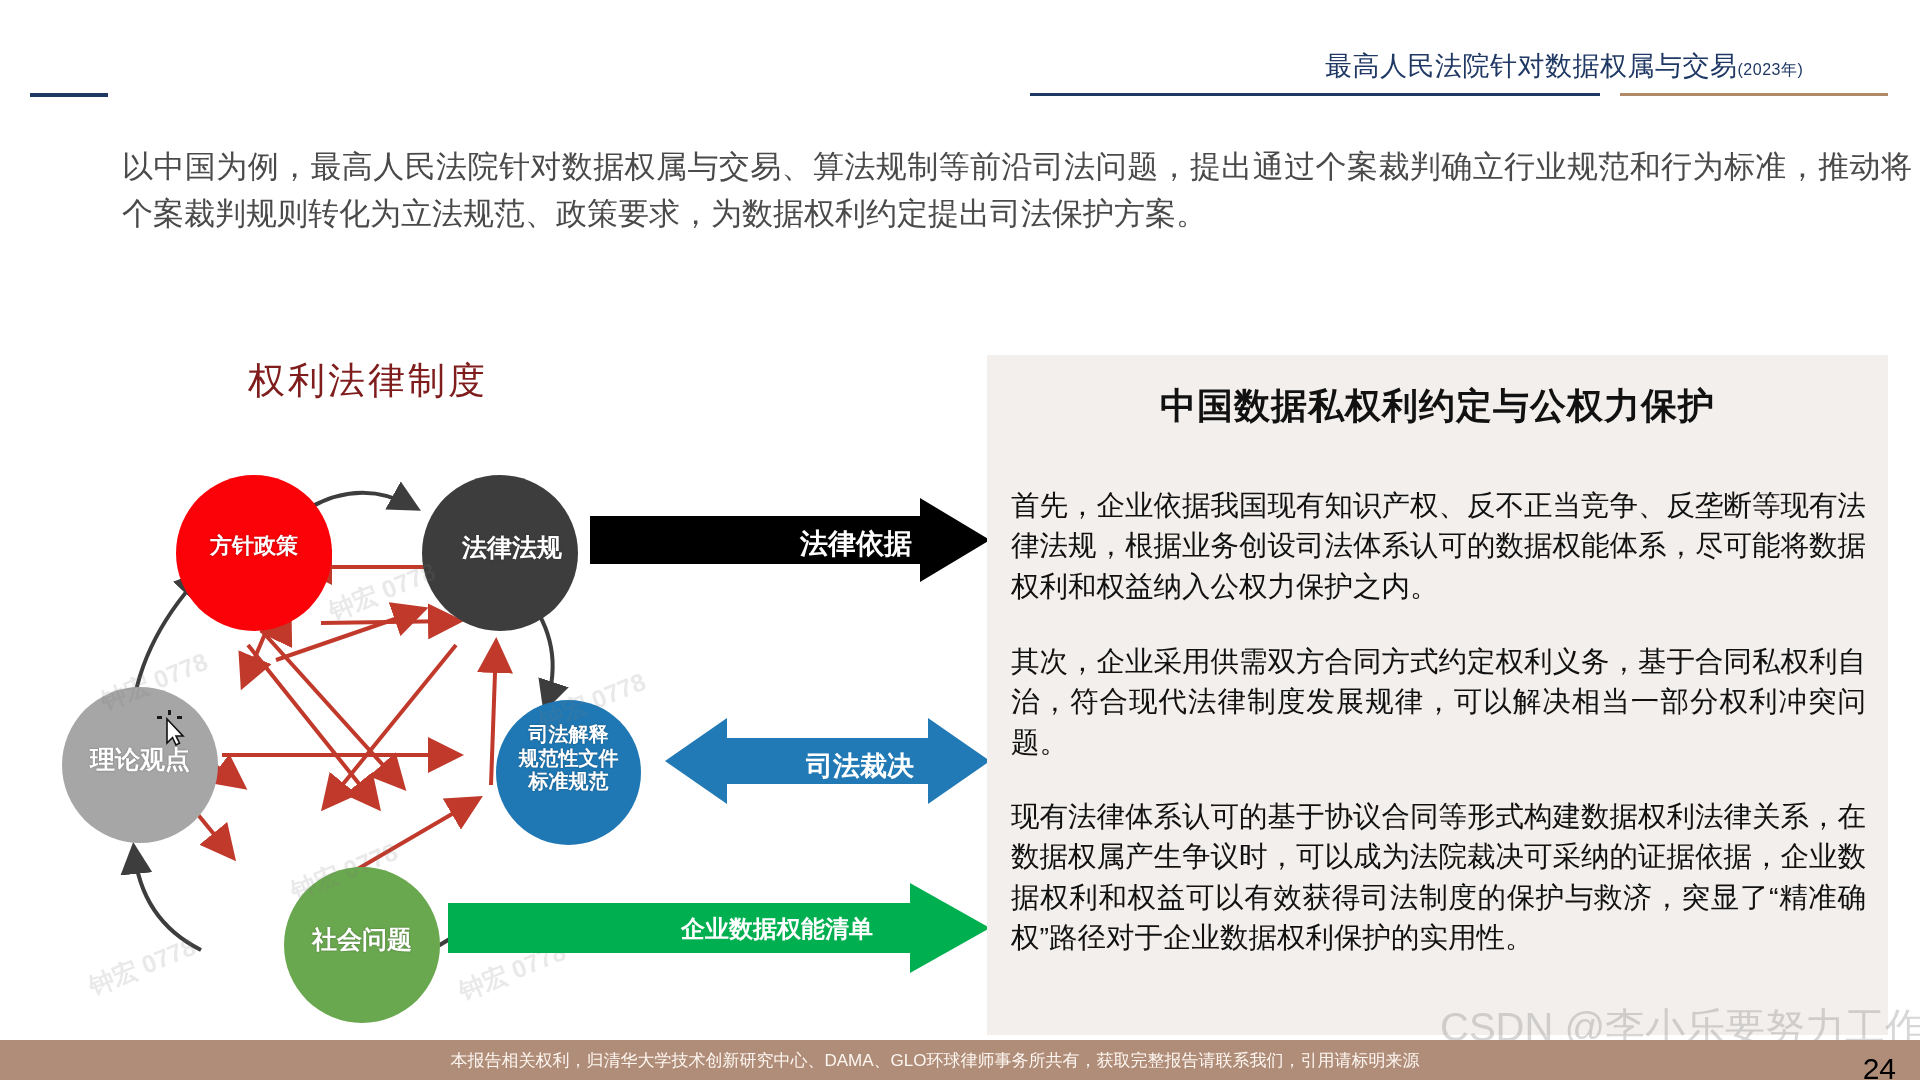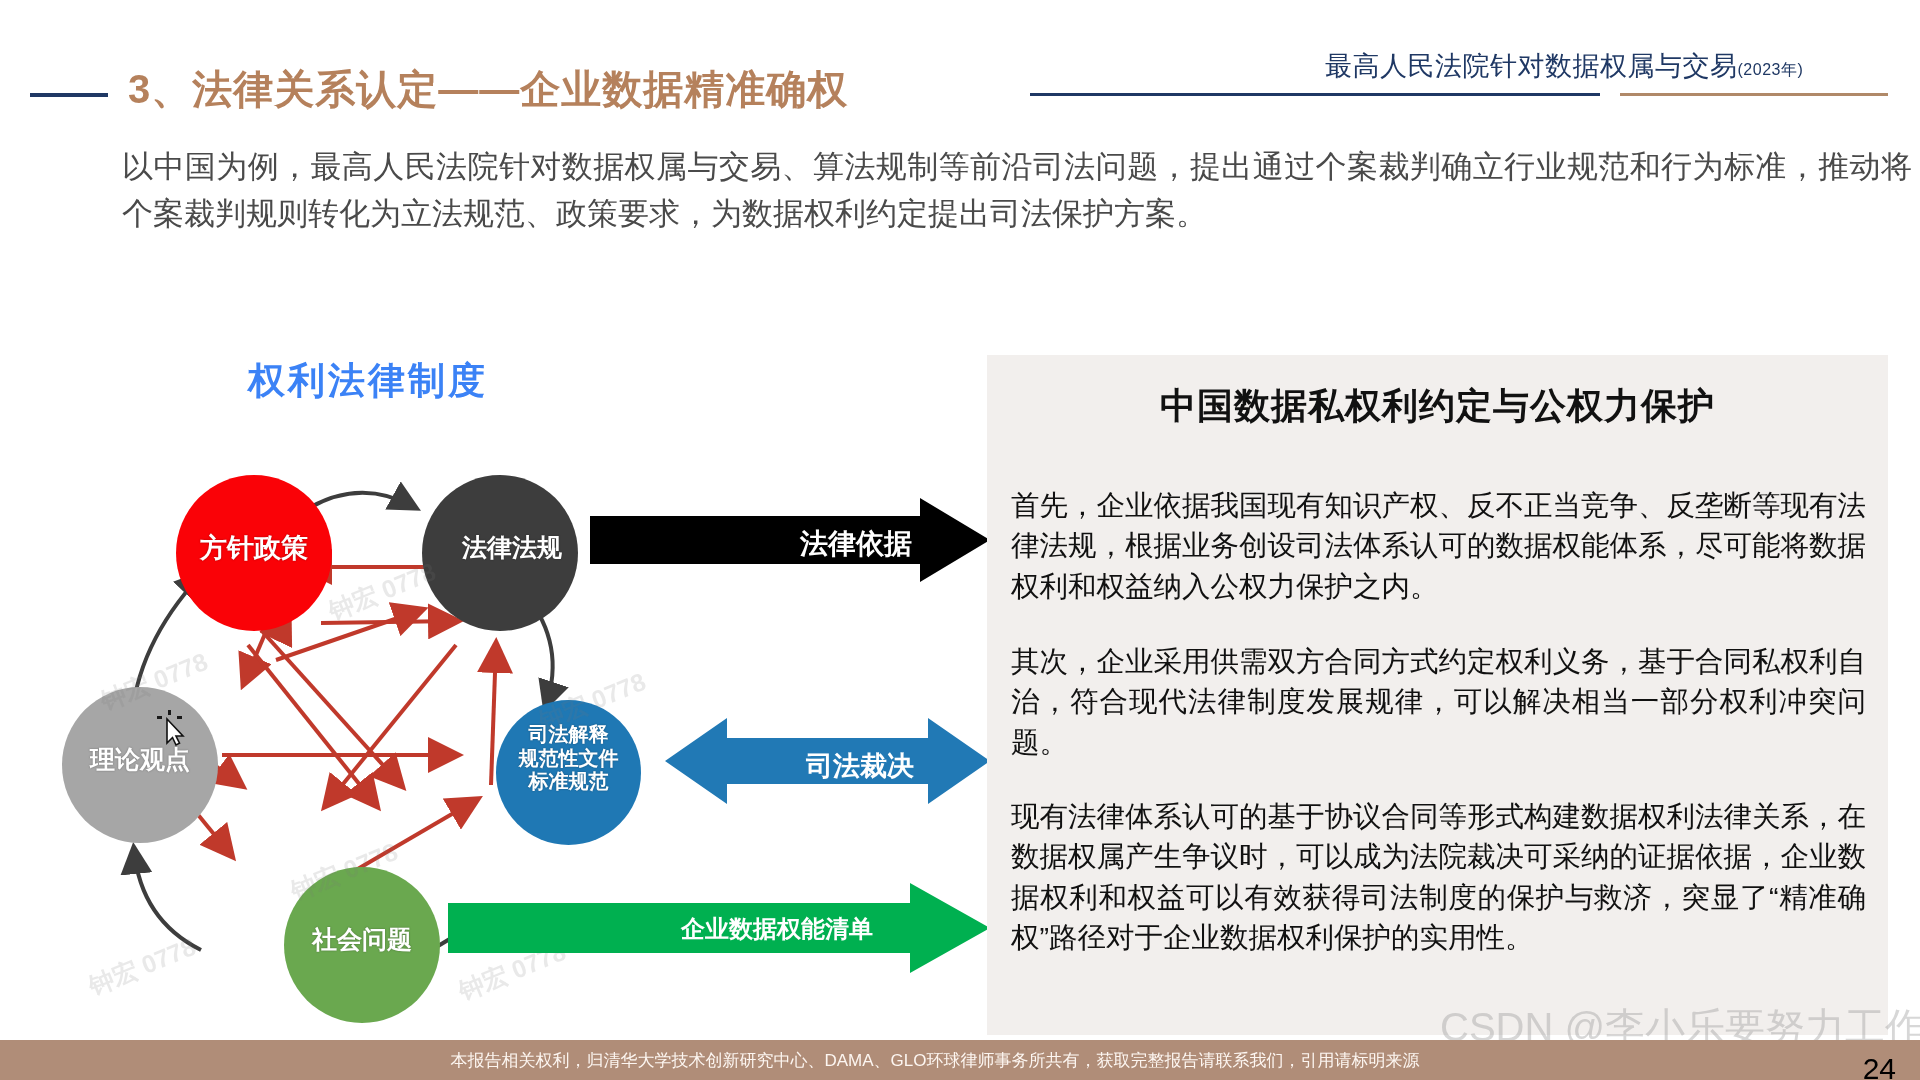--- a/index.html
+++ b/index.html
@@ -41,21 +41,21 @@
   
   .intro {
     position: absolute; left: 122px; top: 143px; width: 1790px;
     font-size: 31px; line-height: 1.52; color: #4a4a4a;
     text-align: justify;
   }
 
   
   .diag-title {
     position: absolute; left: 248px; top: 356px;
-    font-size: 37px; font-weight: bold; color: #3b82f6;
+    font-size: 37px; font-weight: normal; color: #7f1d1d;
     letter-spacing: 3px;
   }
   .diag-box {
     position: absolute; left: 26px; top: 455px;
     width: 960px; height: 580px;
     background: #fff;
   }
   .diag-svg { position: absolute; left: 0; top: 0; }
 
   .node-lbl {
@@ -124,21 +124,20 @@
 <body>
 
 <div class="slide">
 
   <div class="hdr-sub">
     <span>最高人民法院针对数据权属与交易</span><span class="yr">(2023年)</span>
   </div>
   <div class="hdr-rule-left"></div>
   <div class="hdr-rule-mid"></div>
   <div class="hdr-rule-right"></div>
-  <div class="hdr-title">3、法律关系认定——企业数据精准确权</div>
 
   <div class="intro">以中国为例，最高人民法院针对数据权属与交易、算法规制等前沿司法问题，提出通过个案裁判确立行业规范和行为标准，推动将个案裁判规则转化为立法规范、政策要求，为数据权利约定提出司法保护方案。</div>
 
   <div class="diag-title">权利法律制度</div>
 
   <div class="diag-box">
     <svg class="diag-svg" width="960" height="580" viewBox="0 0 960 580">
       <defs>
         <marker id="ahRed" markerWidth="9" markerHeight="9" refX="7" refY="4.5" orient="auto" markerUnits="strokeWidth">
           <path d="M0,0 L9,4.5 L0,9 z" fill="#c0392b"></path>
@@ -167,21 +166,21 @@
         <line x1="160" y1="345" x2="205" y2="400"></line>
         <line x1="222" y1="190" x2="350" y2="350"></line>
         <line x1="430" y1="190" x2="300" y2="350"></line>
         <line x1="250" y1="205" x2="395" y2="155"></line>
         <line x1="330" y1="415" x2="450" y2="345"></line>
         <line x1="465" y1="330" x2="470" y2="190"></line>
       </g>
     </svg>
 
     <div style="position:absolute;left:150px;top:20px;width:156px;height:156px;border-radius:50%;background:#fa0207;"></div>
-    <div class="node-lbl" style="left:150px;top:78px;width:156px;font-size:27px;">方针政策</div>
+    <div class="node-lbl" style="left:150px;top:78px;width:156px;font-size:22px;">方针政策</div>
 
     <div style="position:absolute;left:396px;top:20px;width:156px;height:156px;border-radius:50%;background:#3d3d3d;"></div>
     <div class="node-lbl" style="left:396px;top:78px;width:180px;font-size:25px;">法律法规</div>
 
     <div style="position:absolute;left:36px;top:232px;width:156px;height:156px;border-radius:50%;background:#a6a6a6;"></div>
     <div class="node-lbl" style="left:36px;top:290px;width:156px;font-size:25px;">理论观点</div>
 
     <div style="position:absolute;left:470px;top:245px;width:145px;height:145px;border-radius:50%;background:#1f78b4;"></div>
     <div class="node-lbl" style="left:470px;top:268px;width:145px;font-size:20px;">
       <div>司法解释</div>

